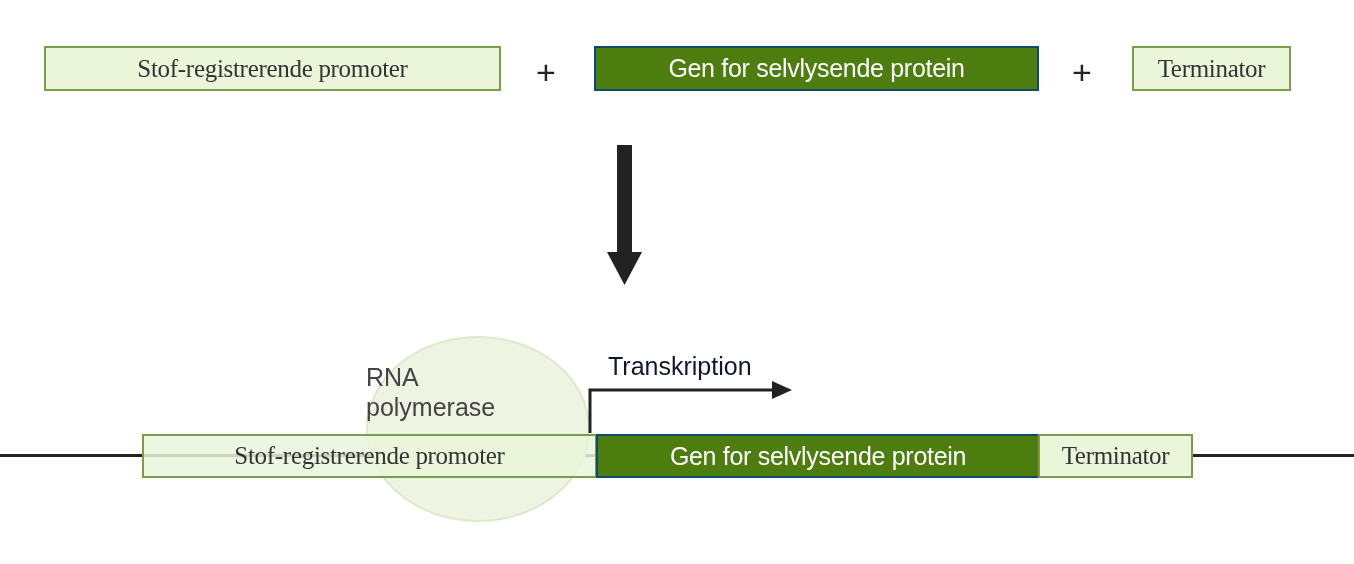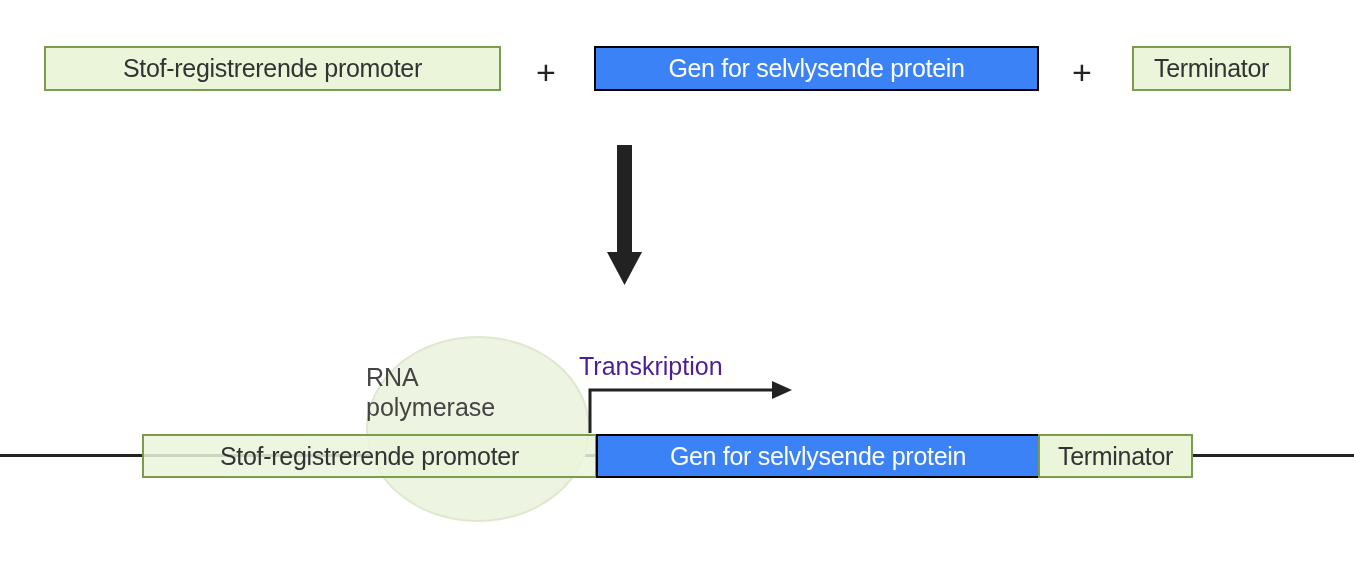--- a/index.html
+++ b/index.html
@@ -6,22 +6,22 @@
     body {
       width: 1354px; height: 564px; position: relative; overflow: hidden;
       background: #ffffff;
       font-family: "Liberation Sans", sans-serif;
     }
     .box {
       position: absolute; box-sizing: border-box;
       display: flex; align-items: center; justify-content: center;
       font-size: 25px; white-space: nowrap; letter-spacing: -0.3px;
     }
-    .light { background: #eaf5da; border: 2px solid #7a9c4c; color: #333333; }
-    .dark  { background: #3b82f6; border: 2px solid #000000; color: #ffffff; }
+    .light { background: #eaf5da; border: 2px solid #7a9c4c; color: #333333; font-family: Liberation Serif, serif; }
+    .dark  { background: #4d7c0f; border: 2px solid #0c4a6e; color: #ffffff; }
     .plus {
       position: absolute; font-size: 34px; color: #222; line-height: 1;
     }
     #top-promoter   { left: 44px;  top: 46px; width: 457px; height: 45px; }
     #top-gene       { left: 594px; top: 46px; width: 445px; height: 45px; }
     #top-terminator { left: 1132px; top: 46px; width: 159px; height: 45px; }
     #plus1 { left: 536px; top: 55px; }
     #plus2 { left: 1072px; top: 55px; }
 
     #dna-line {
@@ -32,21 +32,21 @@
       border-radius: 50%; background: #eef4e2; border: 2px solid #dfe8cd; box-sizing: border-box;
     }
     #rnap-label {
       position: absolute; left: 366px; top: 362px; width: 224px; text-align: left;
       font-size: 25px; line-height: 30px; color: #444;
     }
     #bot-promoter   { left: 142px; top: 434px; width: 455px; height: 44px; background: rgba(234,245,218,0.85); }
     #bot-gene       { left: 596px; top: 434px; width: 444px; height: 44px; }
     #bot-terminator { left: 1038px; top: 434px; width: 155px; height: 44px; }
     #transcription-label {
-      position: absolute; left: 579px; top: 352px; font-size: 25px; color: #4c1d95;
+      position: absolute; left: 608px; top: 352px; font-size: 25px; color: #0f172a;
     }
     svg { position: absolute; left: 0; top: 0; }
   </style>
 </head>
 <body>
 
 <div class="box light" id="top-promoter">
   <span>Stof-registrerende promoter</span>
 </div>
 <div class="plus" id="plus1">+</div>

